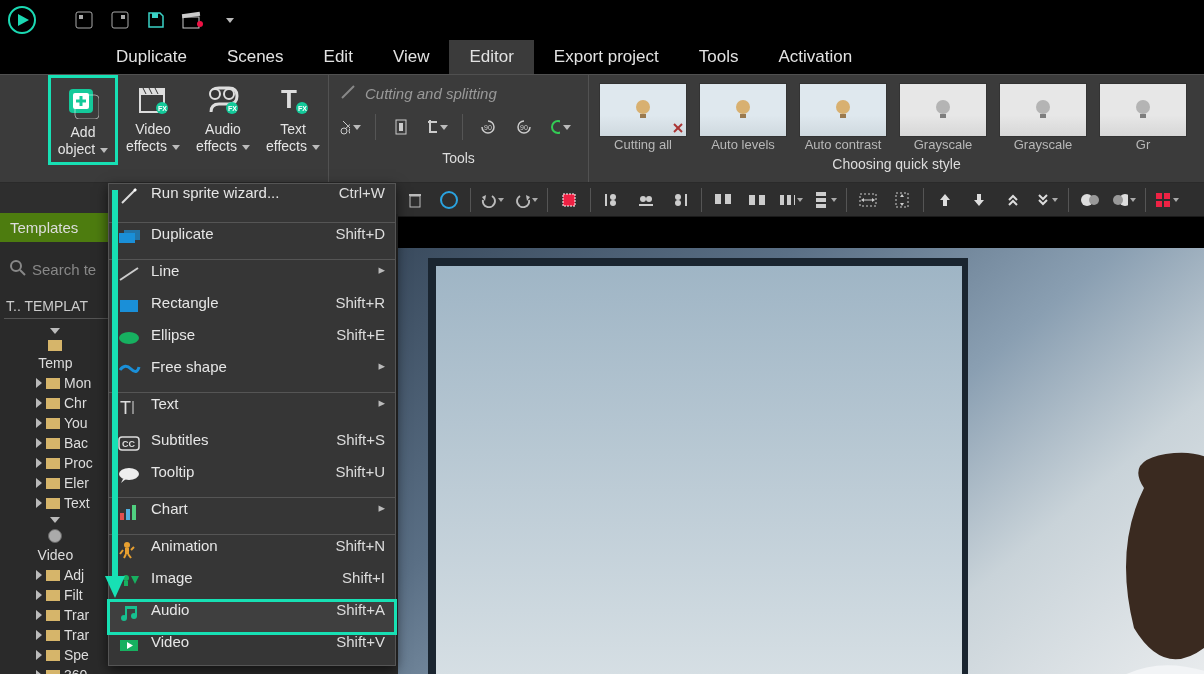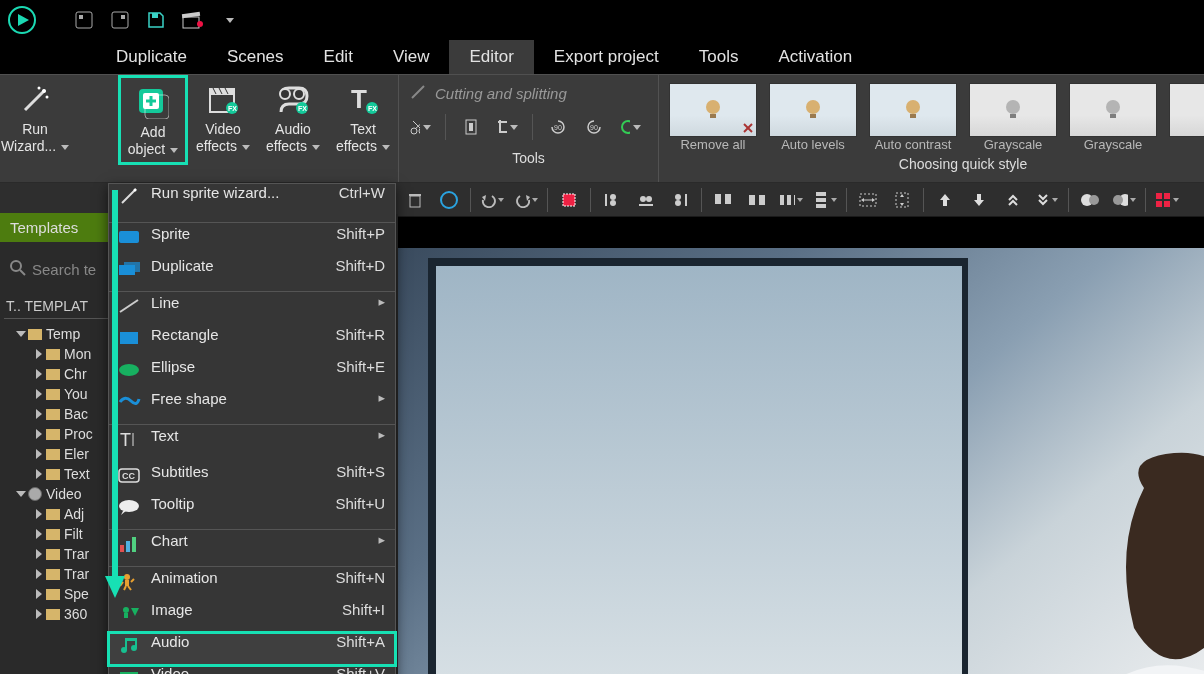--- a/index.html
+++ b/index.html
@@ -45,21 +45,21 @@
   .tb-sep { width:1px; height:24px; background:#555; margin:0 4px; }
   .tb-caret::after { content:""; display:inline-block; border-left:3px solid transparent; border-right:3px solid transparent; border-top:4px solid #aaa; margin-left:2px;}
   
   
   .left-panel { position:absolute; left:0; top:214px; width:398px; bottom:0; background:#2a2a2a; pointer-events:none;}
   .panel-header { font-size:15px; color:#ddd; padding:6px 10px; background:#4d7c0f; position:absolute; top:-1px; left:0; width:116px;}
   .search-row { position:absolute; top:46px; left:10px; display:flex; align-items:center; color:#888; font-size:15px; gap:6px;}
   .tree-hdr { position:absolute; top:80px; left:4px; font-size:14px; color:#ccc; border-bottom:1px solid #555; width:110px; padding:4px 2px; }
   .tree { position:absolute; top:110px; left:4px; font-size:14px; color:#ddd; }
   .tree-row { display:flex; align-items:center; padding:2px 0; gap:4px;}
-  .tree-row.l1 { padding-left:14px; }
+  .tree-row.l1 { padding-left:14px;flex-direction:column; }
   .tree-row.l2 { padding-left:32px; }
   .tri { width:0; height:0; border-top:5px solid transparent; border-bottom:5px solid transparent; border-left:6px solid #bbb; flex-shrink:0;}
   .tri.open { transform:rotate(90deg); }
   .fld { width:14px; height:11px; background:#d6b56a; flex-shrink:0;}
   .cam { width:14px; height:14px; border-radius:50%; background:#aaa; border:1px solid #666; flex-shrink:0;}
   
   
   .dropdown { position:absolute; left:108px; top:183px; width:288px; background:#363636; border:1px solid #555; z-index:100; box-shadow:0 4px 12px rgba(0,0,0,0.6);}
   .dd-item { display:flex; height:32px; padding:0 10px 0 6px; font-size:15px; color:#e6e6e6; position:relative;}
   .dd-item.taller { height:36px; }
@@ -123,32 +123,20 @@
     <div class="menu-item">View</div>
     <div class="menu-item active">Editor</div>
     <div class="menu-item">Export project</div>
     <div class="menu-item">Tools</div>
     <div class="menu-item">Activation</div>
   </div>
 
 <div class="ribbon">
   <div class="ribbon-group" style="border-right:1px solid #525252;">
     <div class="btns" id="ribbon-btns">
-        <div class="ribbon-btn">
-          <div class="ricon">
-            <svg width="30" height="30">
-              <line x1="5" y1="25" x2="25" y2="5" stroke="#ddd" stroke-width="3"></line>
-              <circle cx="24" cy="6" r="2" fill="#fff"></circle>
-              <circle cx="27" cy="12" r="1.5" fill="#fff"></circle>
-              <circle cx="19" cy="3" r="1.5" fill="#fff"></circle>
-            </svg>
-          </div>
-          <div>Run</div>
-          <div class="lab2">Wizard...<span class="caret"></span></div>
-        </div>
         <div class="ribbon-btn highlight-box">
           <div class="ricon">
             <svg width="32" height="32">
               <rect x="2" y="2" width="24" height="24" rx="4" fill="#14c99a"></rect>
               <rect x="6" y="6" width="16" height="16" rx="2" fill="#fff"></rect>
               <line x1="14" y1="9" x2="14" y2="19" stroke="#14c99a" stroke-width="3"></line>
               <line x1="9" y1="14" x2="19" y2="14" stroke="#14c99a" stroke-width="3"></line>
               <rect x="8" y="8" width="24" height="24" rx="4" fill="none" stroke="#fff" stroke-width="1" opacity="0.5"></rect>
             </svg>
           </div>
@@ -252,21 +240,21 @@
           <div class="timg" style="">
             <svg class="balloon" viewBox="0 0 24 24">
               <circle cx="12" cy="9" r="7" fill="#d8b070"></circle>
               <rect x="9" y="16" width="6" height="4" fill="#9a7a50"></rect>
             </svg>
             <svg width="12" height="12" style="position:absolute;bottom:2px;right:2px;">
               <line x1="2" y1="2" x2="10" y2="10" stroke="#a33" stroke-width="2"></line>
               <line x1="10" y1="2" x2="2" y2="10" stroke="#a33" stroke-width="2"></line>
             </svg>
           </div>
-          <div>Remove all</div>
+          <div>Cutting all</div>
         </div>
         <div class="thumb">
           <div class="timg" style="">
             <svg class="balloon" viewBox="0 0 24 24">
               <circle cx="12" cy="9" r="7" fill="#d8b070"></circle>
               <rect x="9" y="16" width="6" height="4" fill="#9a7a50"></rect>
             </svg>
           </div>
           <div>Auto levels</div>
         </div>
@@ -561,29 +549,20 @@
           <circle cx="17" cy="5" r="1.5" fill="#fff"></circle>
         </svg>
       </span>
       <span class="dd-label">Run sprite wizard...</span>
       <span class="dd-sc">Ctrl+W</span>
     </div>
     <div class="dd-sep"></div>
     <div class="dd-item">
       <span class="dd-icon">
         <svg width="24" height="18">
-          <rect x="2" y="3" width="20" height="12" rx="2" fill="#1a8fd8"></rect>
-        </svg>
-      </span>
-      <span class="dd-label">Sprite</span>
-      <span class="dd-sc">Shift+P</span>
-    </div>
-    <div class="dd-item">
-      <span class="dd-icon">
-        <svg width="24" height="18">
           <rect x="2" y="5" width="16" height="10" fill="#1a8fd8"></rect>
           <rect x="7" y="2" width="16" height="10" fill="#1a8fd8" opacity="0.7"></rect>
         </svg>
       </span>
       <span class="dd-label">Duplicate</span>
       <span class="dd-sc">Shift+D</span>
     </div>
     <div class="dd-sep"></div>
     <div class="dd-item">
       <span class="dd-icon">

